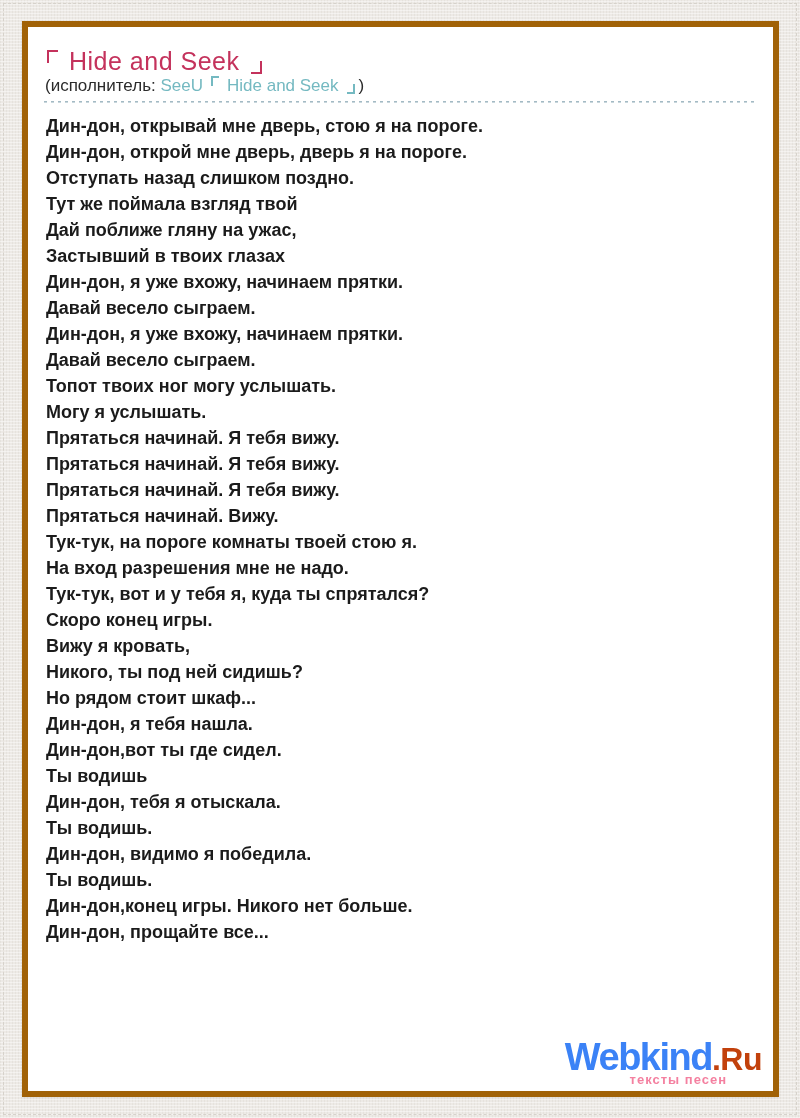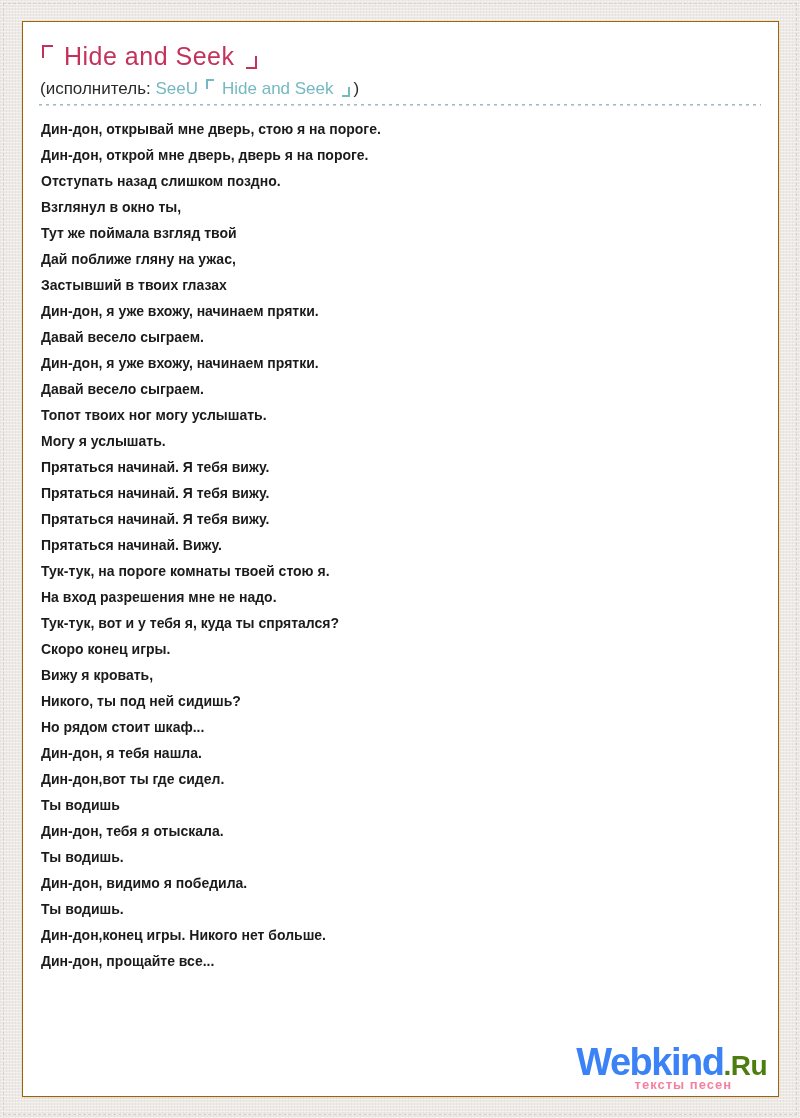--- a/index.html
+++ b/index.html
@@ -17,33 +17,33 @@
   .dashed-frame {
     position: absolute; left: 3px; top: 3px; right: 3px; bottom: 3px;
     border: 1px dashed #d6d2cb;
     pointer-events: none;
   }
   .card {
     position: absolute;
     left: 22px; top: 21px;
     width: 757px; height: 1076px;
     background: #ffffff;
-    border: 1px solid #a16207;
+    border: 6px solid #a16207;
     box-shadow: 0 1px 3px rgba(0,0,0,0.06);
   }
   .title {
     margin: 19px 0 0 16px;
     font-size: 25px;
     font-weight: 400;
     line-height: 30px;
     color: #c4325c;
     letter-spacing: 0.5px;
   }
   .subtitle {
-    margin: 8px 0 0 17px;
+    margin: 0 0 0 17px;
     font-size: 17px;
     line-height: 20px;
     color: #2b2b2b;
     white-space: nowrap;
   }
   .subtitle a {
     color: #74b9c1;
     text-decoration: none;
     cursor: pointer;
   }
@@ -77,42 +77,42 @@
     margin: 5px 17px 0 16px;
     height: 2px;
     background-image: repeating-linear-gradient(90deg, #a3bac4 0 3px, rgba(0,0,0,0) 3px 7px);
     background-size: 100% 1.6px;
     background-repeat: no-repeat;
     background-position: 0 0;
   }
   .lyrics {
     margin: 10px 0 0 0;
     padding-left: 18px;
-    font-size: 14px;
+    font-size: 18px;
     font-weight: 700;
     line-height: 26px;
     color: #1b1b1b;
   }
   .lyric-line { white-space: nowrap; }
   .logo {
     position: absolute;
     right: 11px; bottom: 5px;
     text-align: right;
     text-decoration: none;
     cursor: pointer;
     line-height: 1;
   }
   .logo-main { white-space: nowrap; }
   .logo-teal {
     font-size: 38px; font-weight: 700; letter-spacing: -1.5px;
     color: #3b82f6;
   }
   .logo-pink {
-    font-size: 28px; font-weight: 700; letter-spacing: -0.5px;
-    color: #4d7c0f;
+    font-size: 32px; font-weight: 700; letter-spacing: -0.5px;
+    color: #c2410c;
     margin-top: 37px;
   }
   .logo-tagline {
     margin-top: -3px;
     padding-right: 35px;
     font-size: 13px; font-weight: 700; letter-spacing: 1px;
     color: #f480a0;
   }
 </style>
 </head>
@@ -127,21 +127,20 @@
   <div class="subtitle"><span>(исполнитель:</span>
     <a>SeeU</a><span class="cb cb-open-sm"></span><a>Hide and Seek</a><span class="cb cb-close-sm"></span><span>)</span></div>
 
   <div class="dotted-sep"></div>
 
   <div class="lyrics">
 
   <div class="lyric-line">Дин-дон, открывай мне дверь, стою я на пороге.</div>
       <div class="lyric-line">Дин-дон, открой мне дверь, дверь я на пороге.</div>
       <div class="lyric-line">Отступать назад слишком поздно.</div>
-      <div class="lyric-line">Взглянул в окно ты,</div>
       <div class="lyric-line">Тут же поймала взгляд твой</div>
       <div class="lyric-line">Дай поближе гляну на ужас,</div>
       <div class="lyric-line">Застывший в твоих глазах</div>
       <div class="lyric-line">Дин-дон, я уже вхожу, начинаем прятки.</div>
       <div class="lyric-line">Давай весело сыграем.</div>
       <div class="lyric-line">Дин-дон, я уже вхожу, начинаем прятки.</div>
       <div class="lyric-line">Давай весело сыграем.</div>
       <div class="lyric-line">Топот твоих ног могу услышать.</div>
       <div class="lyric-line">Могу я услышать.</div>
       <div class="lyric-line">Прятаться начинай. Я тебя вижу.</div>

